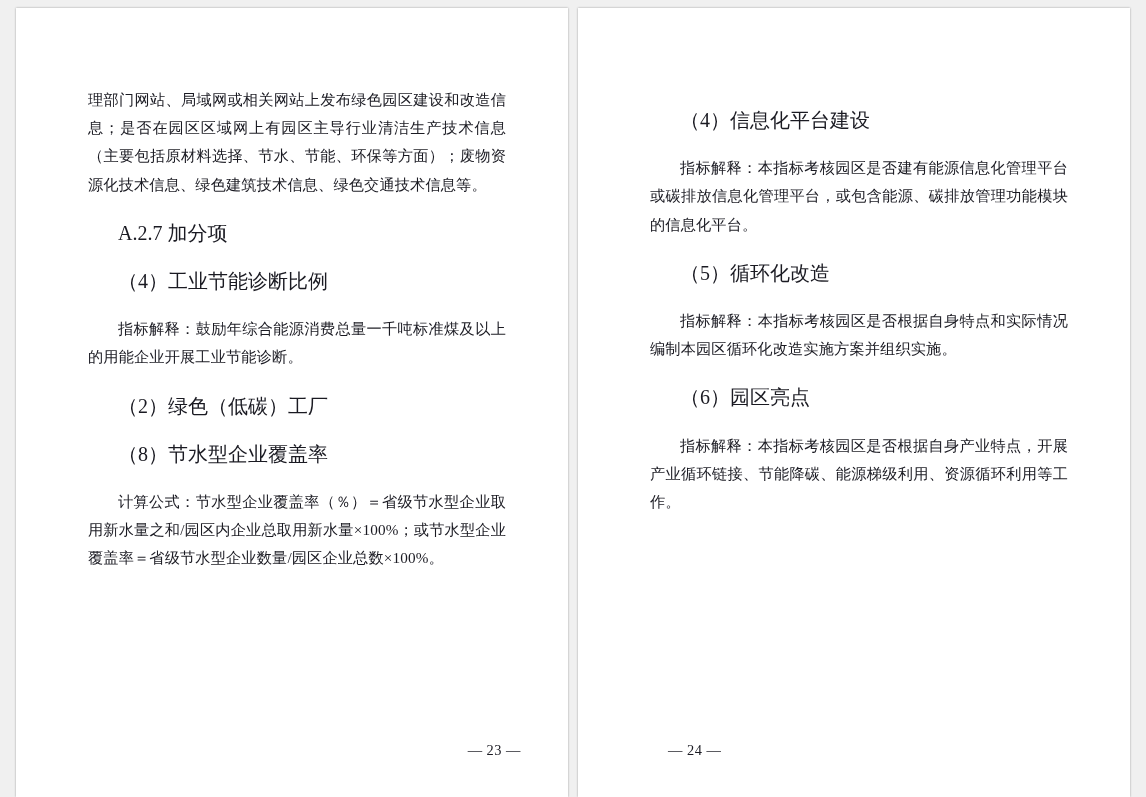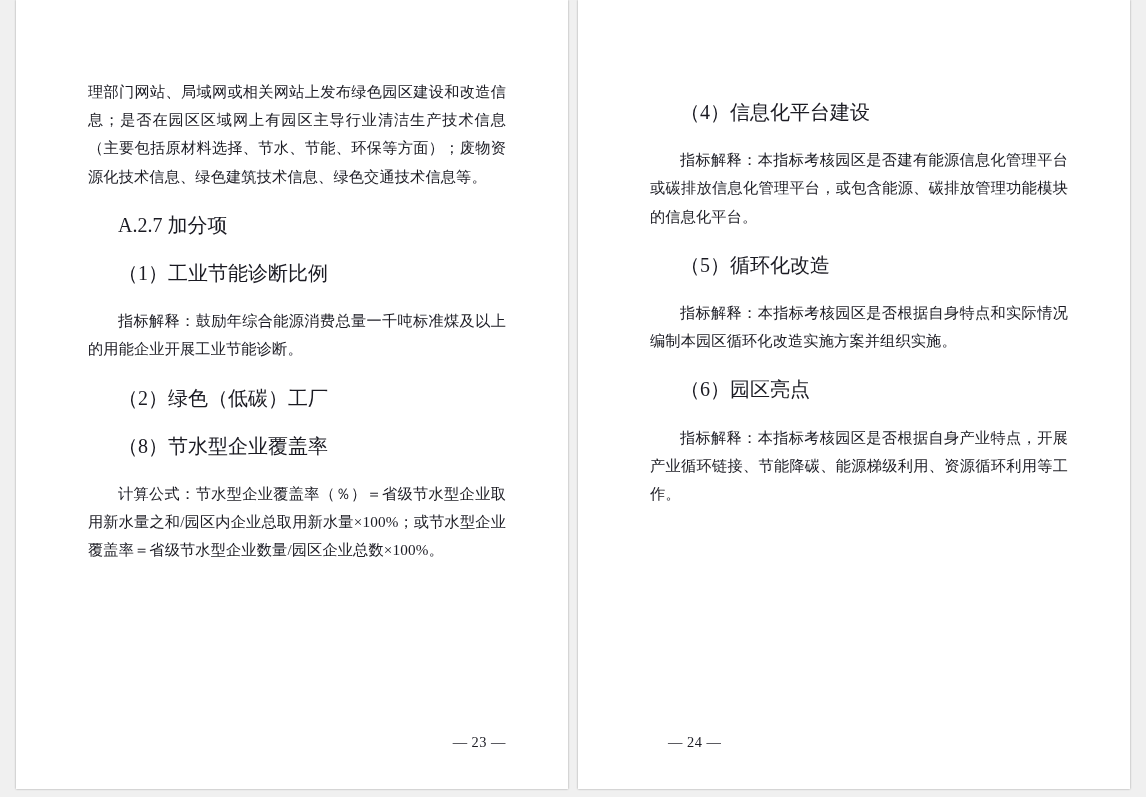--- a/index.html
+++ b/index.html
@@ -11,21 +11,21 @@
     font-family: "Liberation Serif", "DejaVu Serif", serif;
   }
   .viewer {
     position: relative;
     width: 1146px;
     height: 797px;
     display: flex;
     gap: 10px;
     justify-content: center;
     align-items: flex-start;
-    padding-top: 0;
+    padding-top: 8px;
     box-sizing: border-box;
     background: #f0f0f0;
   }
   .page {
     position: relative;
     width: 552px;
     height: 789px;
     background: #ffffff;
     box-shadow: 0 0 2px rgba(0,0,0,0.35);
     box-sizing: border-box;
@@ -60,33 +60,33 @@
     color: #1a1a22;
   }
   .gap-md { margin-top: 8px; }
   .pagenum {
     position: absolute;
     bottom: 38px;
     font-size: 14.4px;
     color: #1a1a22;
     letter-spacing: 0.5px;
   }
-  .pagenum.right { right: 62px; }
+  .pagenum.right { right: 47px; }
   .pagenum.left { left: 90px; }
 </style>
 </head>
 <body>
 
 <div class="viewer">
 
   <div class="page">
     <div class="page-inner">
       <p class="para noindent">理部门网站、局域网或相关网站上发布绿色园区建设和改造信息；是否在园区区域网上有园区主导行业清洁生产技术信息（主要包括原材料选择、节水、节能、环保等方面）；废物资源化技术信息、绿色建筑技术信息、绿色交通技术信息等。</p>
       <p class="heading">A.2.7 加分项</p>
-      <p class="heading">（1）工业节能诊断比例</p>
+      <p class="heading">（4）工业节能诊断比例</p>
       <p class="para indent">指标解释：鼓励年综合能源消费总量一千吨标准煤及以上的用能企业开展工业节能诊断。</p>
       <p class="heading">（2）绿色（低碳）工厂</p>
       <p class="heading">（8）节水型企业覆盖率</p>
       <p class="para indent gap-md">计算公式：节水型企业覆盖率（％）＝省级节水型企业取用新水量之和/园区内企业总取用新水量×100%；或节水型企业覆盖率＝省级节水型企业数量/园区企业总数×100%。</p>
     </div>
     <div class="pagenum right">— 23 —</div>
   </div>
 
   <div class="page">
     <div class="page-inner">

